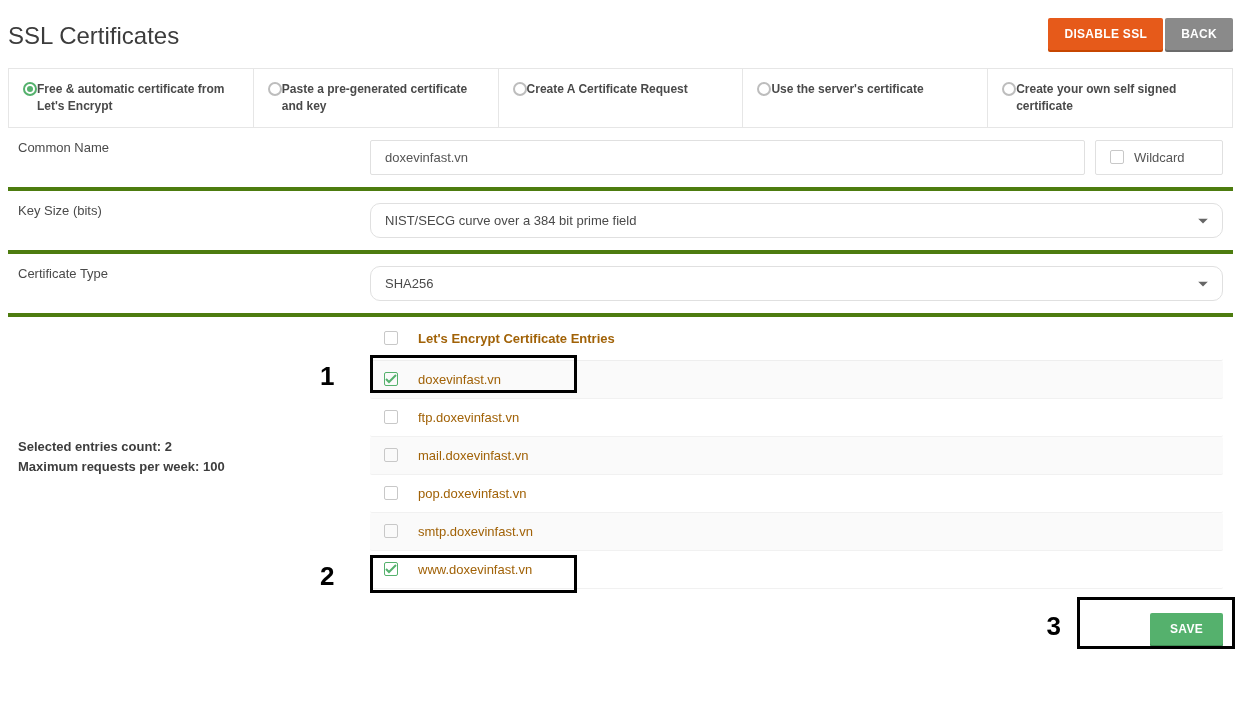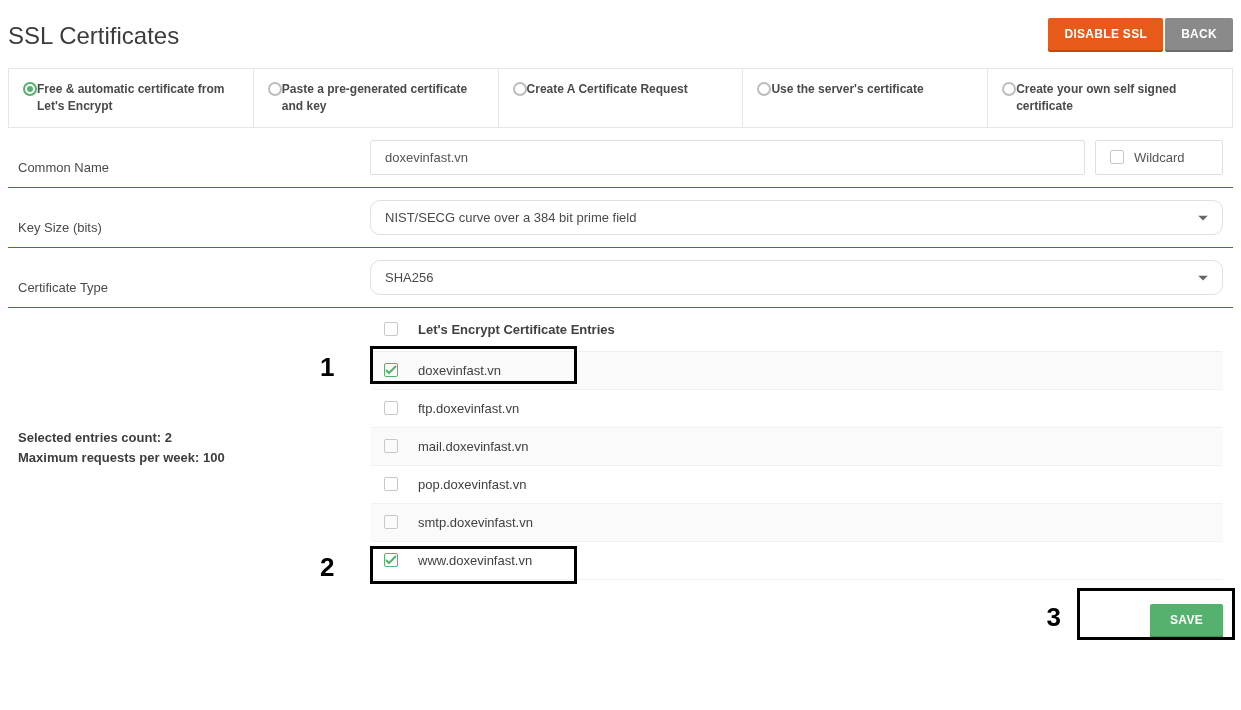--- a/index.html
+++ b/index.html
@@ -11,40 +11,40 @@
   .btn-orange { background: #e65a1a; box-shadow: 0 2px 0 #c74600; }
   .btn-gray { background: #8a8a8a; box-shadow: 0 2px 0 #6b6b6b; }
   .btn-green { background: #55b16d; box-shadow: 0 2px 0 #3e8e53; padding: 9px 20px; }
   .tabs { display: flex; border: 1px solid #e6e6e6; border-bottom: 1px solid #e6e6e6; }
   .tab { flex: 1 1 0; padding: 12px 14px; display: flex; align-items: flex-start; border-right: 1px solid #e6e6e6; cursor: pointer; font-size: 12px; font-weight: 600; color: #4a4a4a; line-height: 1.4; }
   .tab:last-child { border-right: none; }
   .radio { width: 14px; height: 14px; border: 2px solid #bdbdbd; border-radius: 50%; display: inline-flex; align-items: center; justify-content: center; margin-top: 1px; flex-shrink: 0; }
   .radio.active { border-color: #55b16d; }
   .radio-dot { width: 6px; height: 6px; background: #55b16d; border-radius: 50%; }
   .form-body { border: none; }
-  .form-row { display: flex; align-items: flex-end; border-bottom: 1px solid #4d7c0f; padding: 12px 10px; }
+  .form-row { display: flex; align-items: flex-start; border-bottom: 4px solid #4d7c0f; padding: 12px 10px; }
   .form-label { width: 352px; font-size: 13px; color: #4a4a4a; }
   .form-field { flex: 1; }
   .input-wrap { display: flex; gap: 10px; }
   .text-input { flex: 1; border: 1px solid #e0e0e0; padding: 9px 14px; font-size: 13px; color: #555; border-radius: 2px; background: #fff; }
   .wildcard-pill { display: flex; align-items: center; gap: 10px; border: 1px solid #e0e0e0; padding: 9px 14px; border-radius: 2px; font-size: 13px; color: #555; width: 128px; }
   .chk { width: 14px; height: 14px; border: 1px solid #c8c8c8; display: inline-block; border-radius: 2px; }
   .select-wrap { position: relative; display: flex; align-items: center; border: 1px solid #e0e0e0; padding: 9px 14px; border-radius: 10px; cursor: pointer; background: #fff; }
   .select-wrap .arrow { position: absolute; right: 14px; top: 50%; transform: translateY(-50%); color: #666; }
   .entries-section { display: flex; padding: 8px 10px 10px 10px; }
   .entries-left { width: 352px; padding-top: 112px; }
   .entries-left .meta { font-size: 13px; line-height: 1.6; font-weight: 600; color: #3d3d3d; }
   .entries-right { flex: 1; position: relative; }
   .entry-row { display: flex; align-items: center; padding: 11px 14px; border-bottom: 1px solid #f1f1f1; gap: 20px; border-radius: 2px; }
   .entry-row.header { font-weight: 700; border-bottom: 1px solid #eee; padding-bottom: 14px; padding-top: 6px; }
   .entry-row.alt { background: #fafafa; }
   .entry-chk { width: 14px; height: 14px; border: 1px solid #c8c8c8; border-radius: 2px; display: inline-flex; align-items: center; justify-content: center; flex-shrink: 0; }
   .entry-chk.checked { border-color: #55b16d; }
   .entry-chk svg { display: block; }
-  .entry-label { font-size: 13px; color: #404040; }
+  .entry-label { font-size: 13px; color: #a16207; }
   .footer-row { display: flex; justify-content: flex-end; padding: 14px 10px; border-top: none; }
   .annot { position: absolute; font-size: 26px; font-weight: 800; color: #000; font-family: Arial, sans-serif; z-index: 5; }
   .annot-box { position: absolute; border: 3px solid #000; z-index: 4; pointer-events: none; }
 </style>
 </head>
 <body>
 
 <div class="header-bar">
   <div class="page-title">SSL Certificates</div>
   <div class="hdr-buttons">

